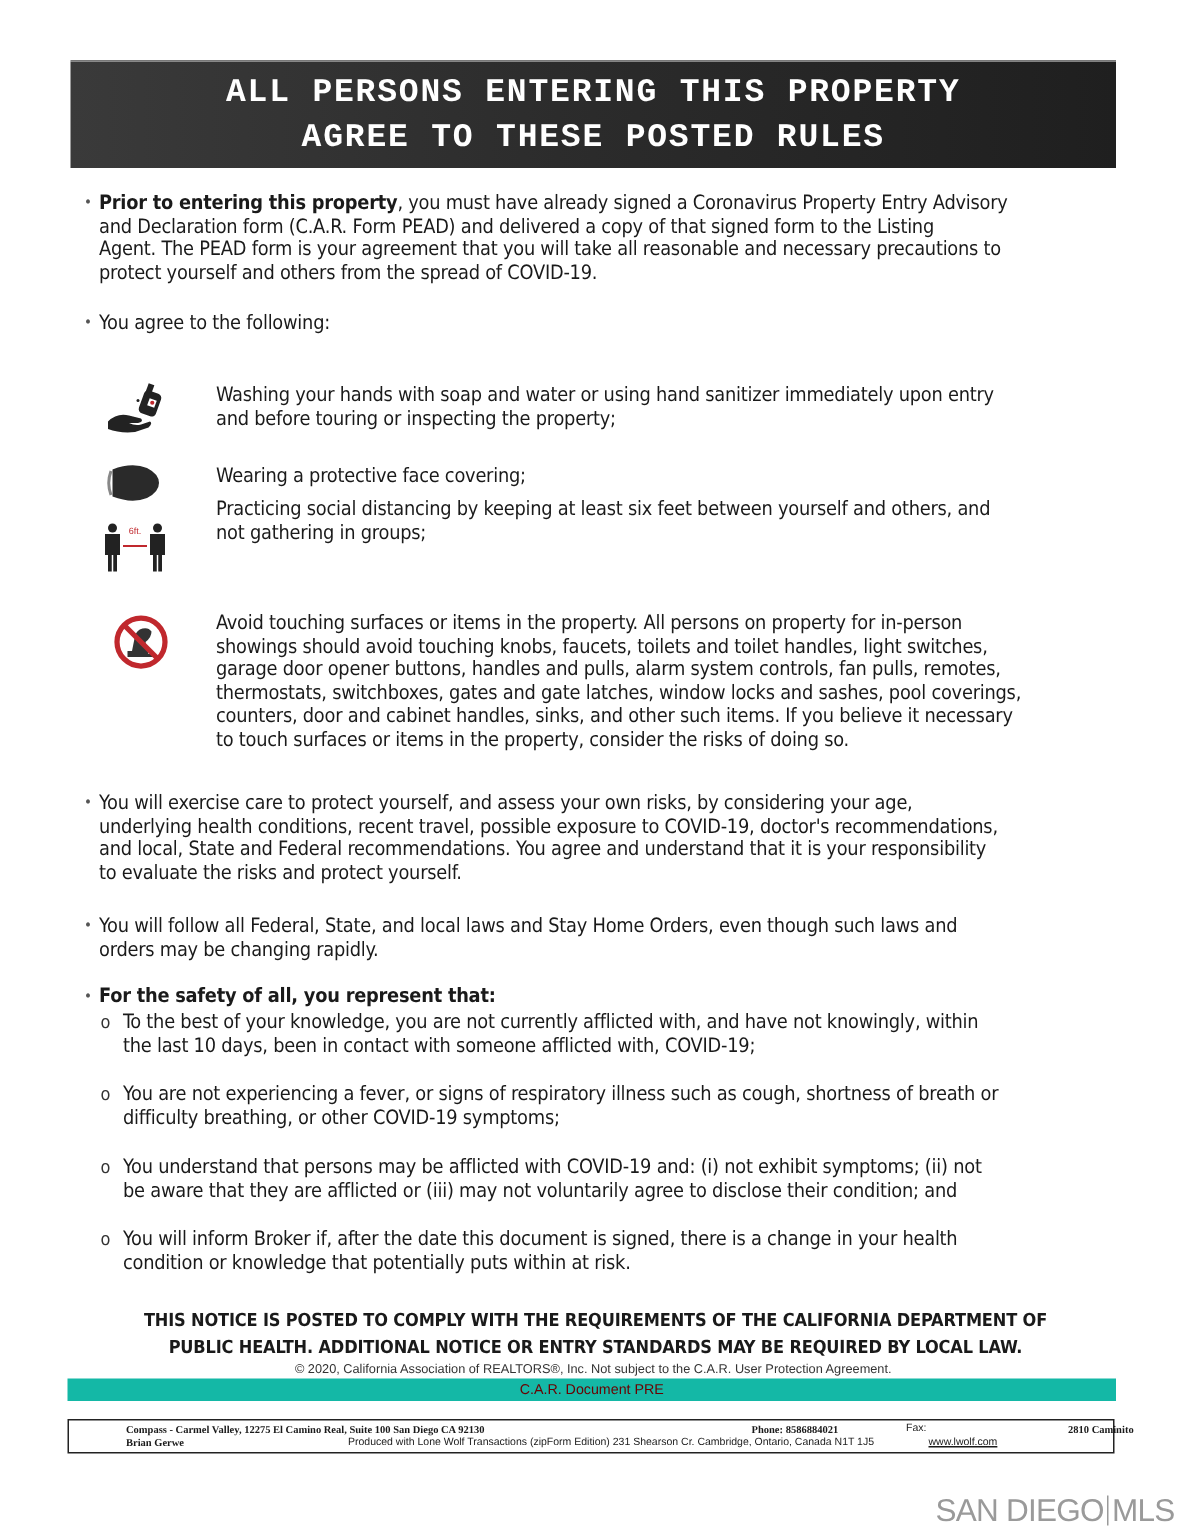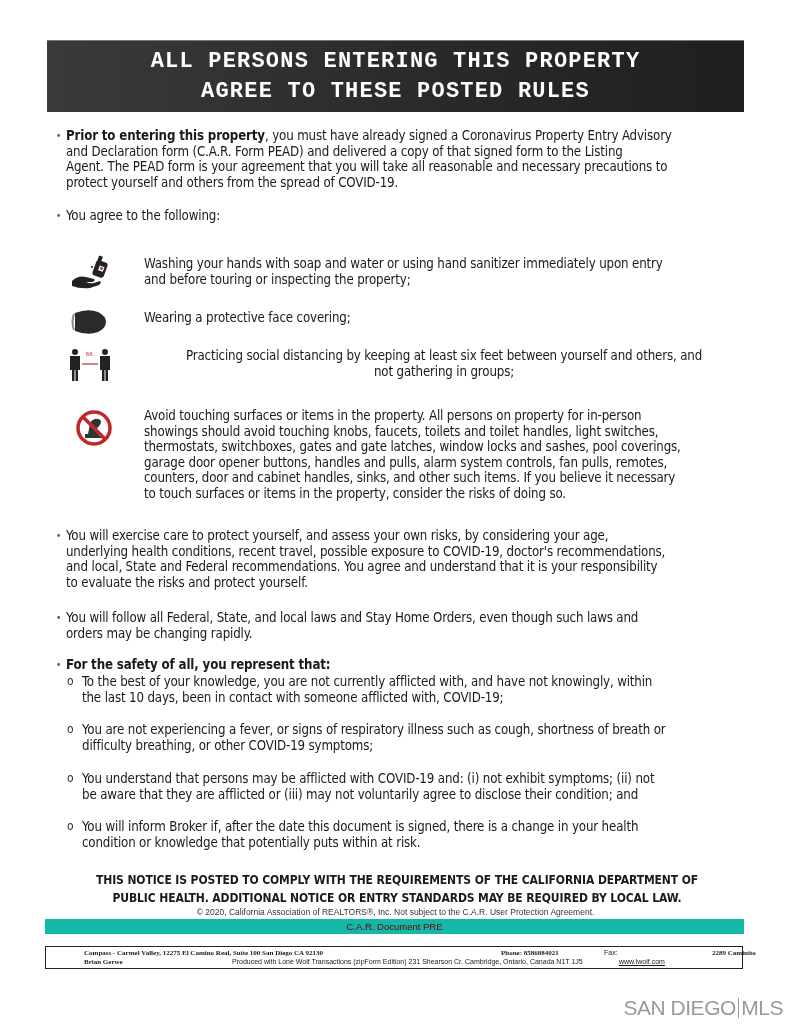--- a/index.html
+++ b/index.html
@@ -72,35 +72,35 @@
   <div class="para" style="left:144px; top:310px;">Wearing a protective face covering;</div>
 
   <svg class="icon" style="left:68px; top:345px;" viewBox="0 0 44 40">
     <circle cx="7" cy="7" r="3" fill="#222"></circle>
     <path d="M2 11 h10 v14 h-2 v11 h-2.5 v-11 h-1 v11 h-2.5 v-11 h-2 z" fill="#222"></path>
     <circle cx="37" cy="7" r="3" fill="#222"></circle>
     <path d="M32 11 h10 v14 h-2 v11 h-2.5 v-11 h-1 v11 h-2.5 v-11 h-2 z" fill="#222"></path>
     <line x1="14" y1="19" x2="30" y2="19" stroke="#c0282d" stroke-width="1.2"></line>
     <text x="22" y="11" font-size="6" fill="#c0282d" text-anchor="middle" font-family="Liberation Sans, sans-serif">6ft.</text>
   </svg>
-  <div class="para" style="left:144px; top:348px; width:600px;text-align:center;">
+  <div class="para" style="left:144px; top:332px; width:600px;">
     <div>Practicing social distancing by keeping at least six feet between yourself and others, and</div>
     <div>not gathering in groups;</div>
   </div>
 
   <svg class="icon" style="left:72px; top:408px;" viewBox="0 0 40 40">
     <circle cx="20" cy="20" r="16" fill="#fff" stroke="#c0282d" stroke-width="3.5"></circle>
     <path d="M11 30 h18 v-2 h-4 l-2 -8 q4 -3 4 -7 q-2 -3 -6 -2 q-4 1 -5 5 l-2 10 h-3 z" fill="#333"></path>
     <line x1="9" y1="9" x2="31" y2="31" stroke="#c0282d" stroke-width="3.5"></line>
   </svg>
   <div class="para" style="left:144px; top:408px; width:600px;">
     <div>Avoid touching surfaces or items in the property. All persons on property for in-person</div>
     <div>showings should avoid touching knobs, faucets, toilets and toilet handles, light switches,</div>
+    <div>garage door opener buttons, handles and pulls, alarm system controls, fan pulls, remotes,</div>
     <div>thermostats, switchboxes, gates and gate latches, window locks and sashes, pool coverings,</div>
-    <div>garage door opener buttons, handles and pulls, alarm system controls, fan pulls, remotes,</div>
     <div>counters, door and cabinet handles, sinks, and other such items. If you believe it necessary</div>
     <div>to touch surfaces or items in the property, consider the risks of doing so.</div>
   </div>
 
   <span class="bullet-dot" style="left:56px; top:530px;">•</span>
   <div class="para" style="left:66px; top:528px; width:680px;">
     <div>You will exercise care to protect yourself, and assess your own risks, by considering your age,</div>
     <div>underlying health conditions, recent travel, possible exposure to COVID-19, doctor's recommendations,</div>
     <div>and local, State and Federal recommendations. You agree and understand that it is your responsibility</div>
     <div>to evaluate the risks and protect yourself.</div>
@@ -147,21 +147,21 @@
 
 <div class="copyright">© 2020, California Association of REALTORS®, Inc. Not subject to the C.A.R. User Protection Agreement.</div>
 <div class="redbar">
   <span>C.A.R. Document PRE</span>
 </div>
 
 <div class="footerbox">
   <span class="fb" style="left:3px; top:2px; font-weight:bold;">Compass - Carmel Valley, 12275 El Camino Real, Suite 100 San Diego CA 92130</span>
   <span class="fb" style="left:420px; top:2px; font-weight:bold;">Phone: 8586884021</span>
   <span class="fb sans" style="left:523px; top:2px;">Fax:</span>
-  <span class="fb" style="left:631px; top:2px; font-weight:bold;">2289 Caminito</span>
+  <span class="fb" style="left:631px; top:2px; font-weight:bold;">2810 Caminito</span>
   <span class="fb" style="left:3px; top:11px; font-weight:bold;">Brian Gerwe</span>
   <span class="fb sans" style="left:151px; top:11px;">Produced with Lone Wolf Transactions (zipForm Edition) 231 Shearson Cr. Cambridge, Ontario, Canada N1T 1J5</span>
   <span class="fb sans" style="left:538px; top:11px; text-decoration:underline;">www.lwolf.com</span>
 </div>
 
 <div class="mls">
   <span>SAN DIEGO</span><span class="sep"></span><span>MLS</span>
 </div>
 
 </body></html>

